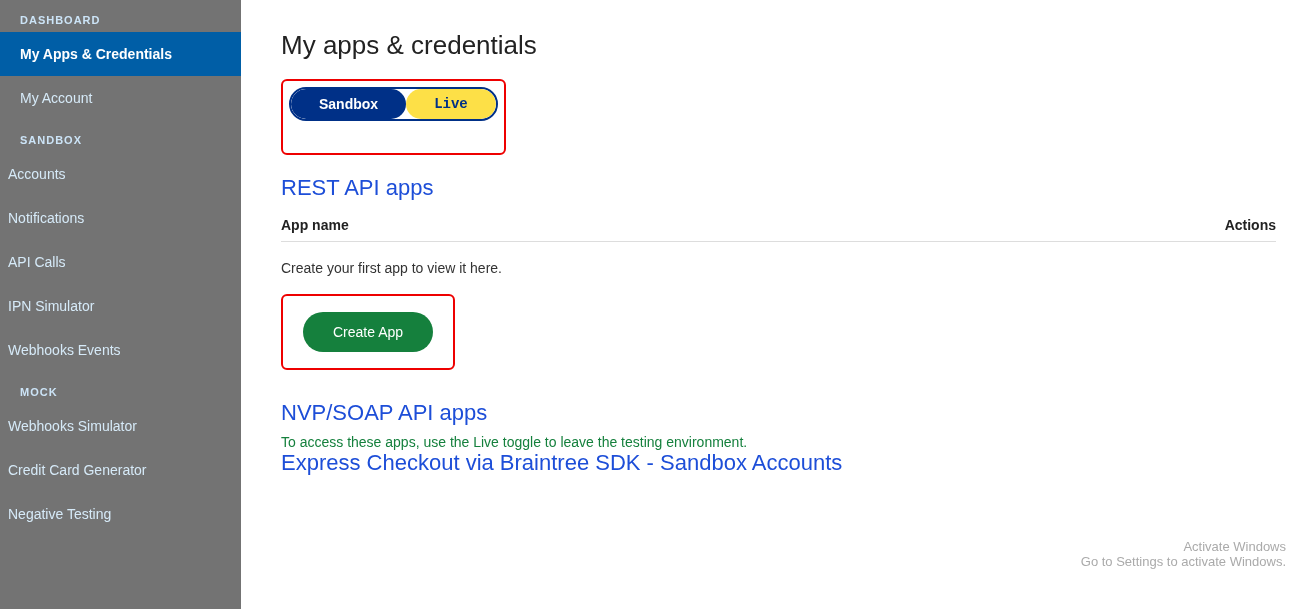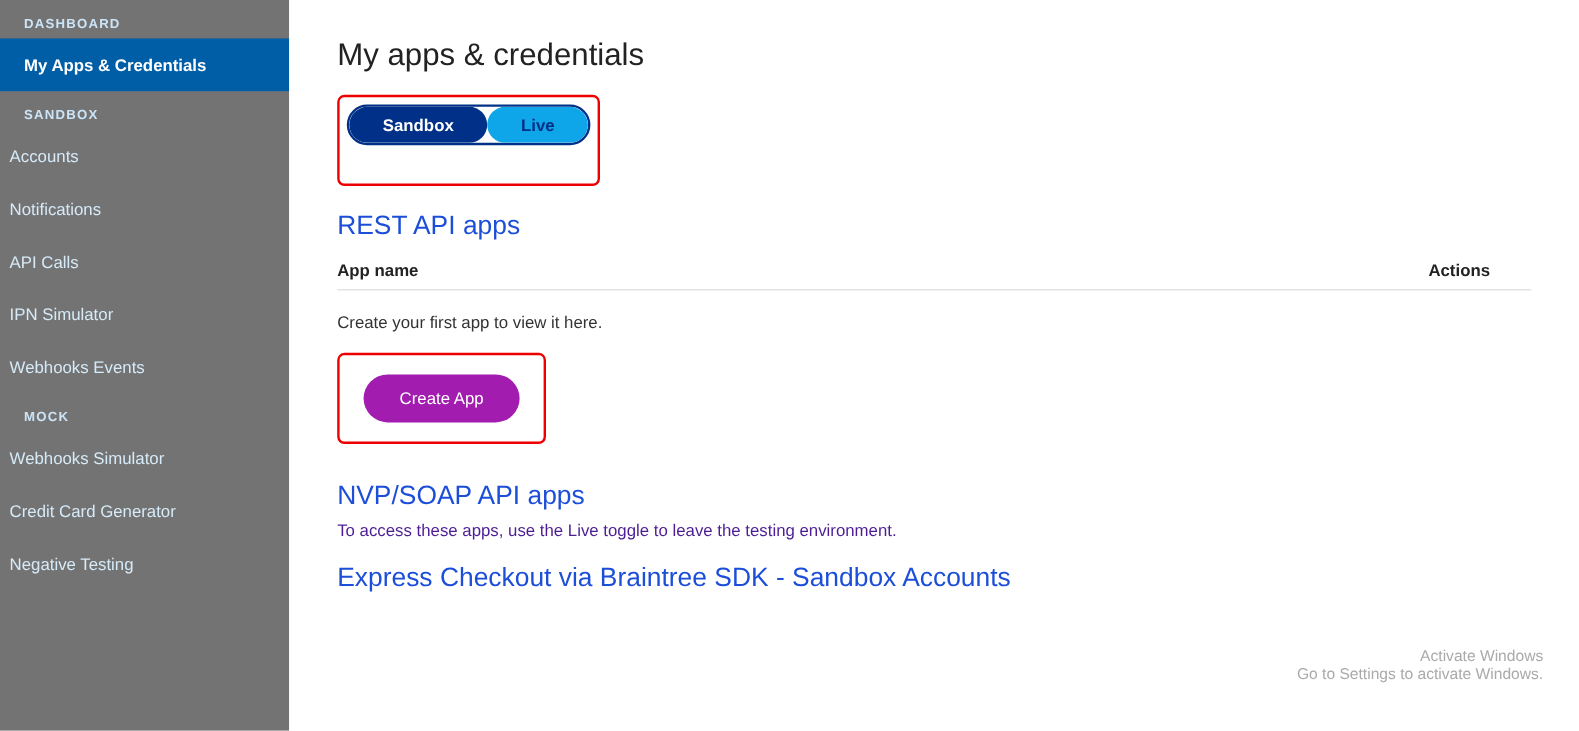--- a/index.html
+++ b/index.html
@@ -75,22 +75,23 @@
       border: none;
       cursor: pointer;
       outline: none;
       border-radius: 30px;
     }
     .toggle-btn.active {
       background: #003087;
       color: #fff;
     }
     .toggle-btn.inactive {
-      background: #0ea5e9;
+      background: #fde047;
       color: #003087;
+      font-family: Liberation Mono, monospace;
     }
     .toggle-wrapper {
       border: 2px solid #e00;
       display: inline-block;
       border-radius: 6px;
       padding: 6px;
       margin-bottom: 20px;
     }
 
     
@@ -112,73 +113,73 @@
       margin-bottom: 8px;
     }
     .table-header .col-app-name {
       flex: 1;
       font-size: 14px;
       font-weight: bold;
       color: #222;
     }
     .table-header .col-actions {
       width: 120px;
-      text-align: center;
+      text-align: right;
       font-size: 14px;
       font-weight: bold;
       color: #222;
     }
     .table-empty-row {
       font-size: 14px;
       color: #333;
       padding: 10px 0 18px 0;
     }
 
     
     .create-app-wrapper {
       border: 2px solid #e00;
       display: inline-block;
       border-radius: 6px;
       padding: 16px 20px 16px 20px;
       margin-bottom: 30px;
     }
     .create-app-btn {
-      background: #a21caf;
+      background: #15803d;
       color: #fff;
       border: none;
       border-radius: 30px;
       padding: 12px 30px;
       font-size: 14px;
       cursor: pointer;
       font-weight: 500;
     }
 
     
     .nvp-desc {
       font-size: 14px;
-      color: #4c1d95;
-      margin-bottom: 18px;
+      color: #15803d;
     }
 
     
     .watermark {
       position: absolute;
       bottom: 40px;
       right: 30px;
       text-align: right;
       color: #aaa;
       font-size: 13px;
     }
   </style>
 </head>
 <body>
 
 <div class="sidebar">
   <div class="sidebar-section-label">DASHBOARD</div>
   <div class="sidebar-item active">My Apps &amp; Credentials</div>
+  <div class="sidebar-item sub my-account">My Account</div>
 
   <div class="sidebar-section-label">SANDBOX</div>
   <div class="sidebar-item sub">Accounts</div>
   <div class="sidebar-item sub">Notifications</div>
   <div class="sidebar-item sub">API Calls</div>
   <div class="sidebar-item sub">IPN Simulator</div>
   <div class="sidebar-item sub">Webhooks Events</div>
 
   <div class="sidebar-section-label">MOCK</div>
   <div class="sidebar-item sub">Webhooks Simulator</div>

